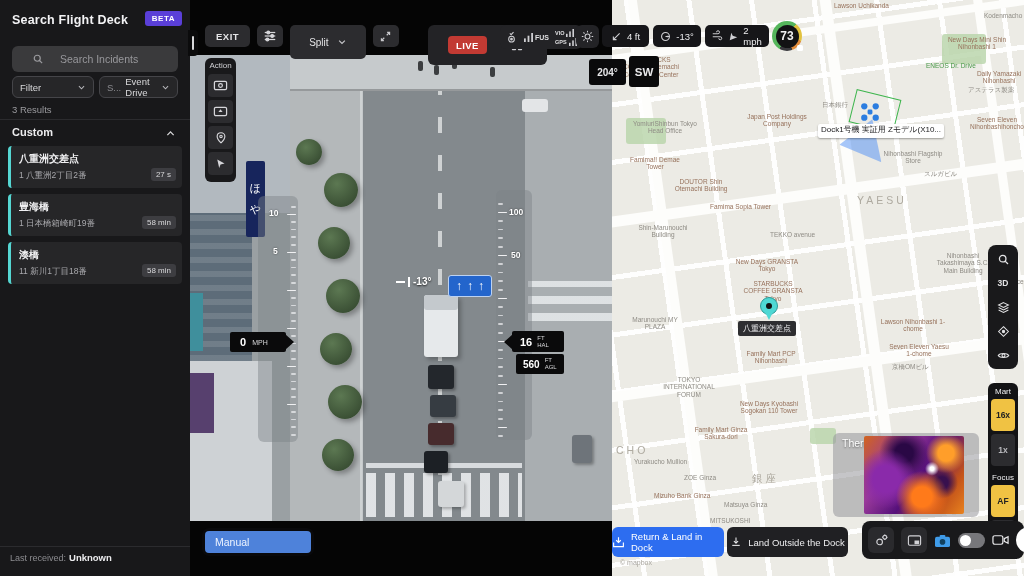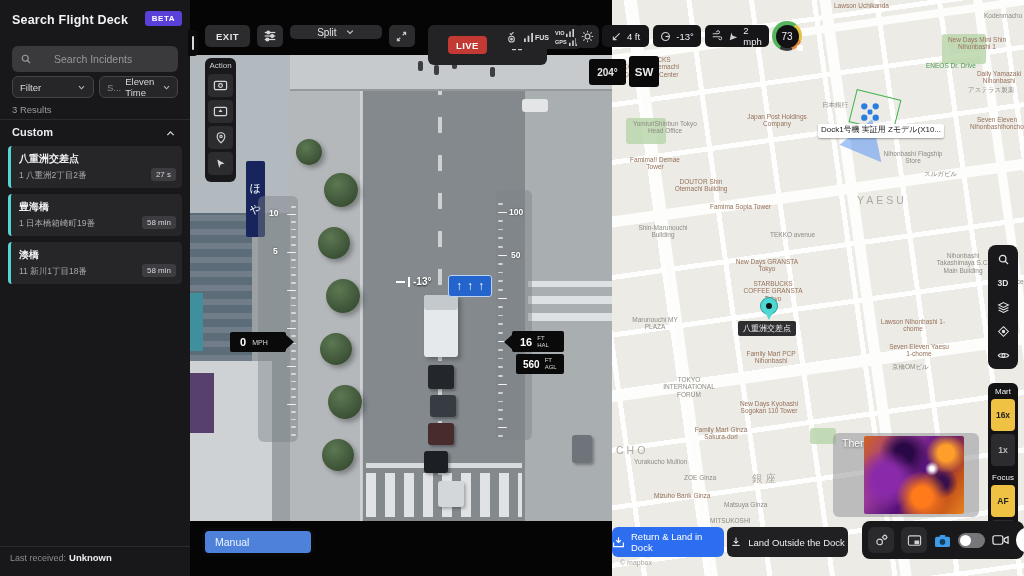--- a/index.html
+++ b/index.html
@@ -4,21 +4,21 @@
 <style>
   *{margin:0;padding:0;box-sizing:border-box}
   html,body{background:#000}
   body{font-family:"Liberation Sans","DejaVu Sans",sans-serif;-webkit-font-smoothing:antialiased}
   #app{position:relative;width:1024px;height:576px;overflow:hidden;background:#000;color:#e8e8ea}
 
   
   #sidebar{position:absolute;left:0;top:0;width:190px;height:576px;background:#18181a;z-index:30}
   #sb-title{position:absolute;left:12px;top:13px;font-size:12.5px;font-weight:bold;color:#f2f2f4;letter-spacing:.2px}
   #beta{position:absolute;right:8px;top:11px;background:#5a3fd8;color:#fff;font-size:8px;font-weight:bold;padding:3px 7px;border-radius:3px;letter-spacing:.5px}
-  #sb-search{position:absolute;left:12px;top:46px;width:166px;height:26px;background:#3a3a3c;border-radius:6px;display:flex;align-items:center;padding:0 8px;gap:22px}
+  #sb-search{position:absolute;left:12px;top:46px;width:166px;height:26px;background:#3a3a3c;border-radius:6px;display:flex;align-items:center;padding:0 20px;gap:16px}
   #sb-search input{flex:1;background:transparent;border:none;outline:none;color:#d8d8da;font-size:10.5px;font-family:inherit;min-width:0}
   #sb-search input::placeholder{color:#98989c}
   .dd{position:absolute;top:76px;height:22px;background:#262628;border:1px solid #454549;border-radius:6px;display:flex;align-items:center;padding:0 7px;gap:4px;font-size:9.5px;color:#d8d8da;cursor:pointer}
   #dd-filter{left:12px;width:82px}
   #dd-sort{left:99px;width:79px}
   .dd .spacer{flex:1}
   .dim{color:#8a8a8e}
   #sb-results{position:absolute;left:12px;top:104px;font-size:9.5px;color:#9a9a9e}
   .sb-div{position:absolute;left:0;width:190px;height:1px;background:#2b2b2e}
   #sb-section{position:absolute;left:12px;top:126px;font-size:11px;font-weight:bold;color:#ececee}
@@ -64,36 +64,36 @@
   #action{position:absolute;left:15px;top:58px;width:31px;height:124px;background:#19191b;border-radius:6px;z-index:6}
   #action .ttl{font-size:8px;color:#d0d0d4;text-align:center;padding-top:3px}
   .abtn{position:absolute;left:3px;width:25px;height:23px;background:#2c2c2f;border-radius:4px;display:flex;align-items:center;justify-content:center;cursor:pointer}
 
   
   .pill{position:absolute;background:#232326;border-radius:6px;display:flex;align-items:center;z-index:20}
   .tbtn{background:#2c2c2f;border-radius:5px;display:flex;align-items:center;justify-content:center;color:#e4e4e6;cursor:pointer}
   #tb-left{position:absolute;left:205px;top:25px;display:flex;gap:7px;z-index:20}
   #btn-exit{height:22px;padding:0 11px;font-size:9.5px;font-weight:bold;letter-spacing:.5px}
   #btn-sliders,#btn-expand{width:26px;height:22px}
-  #btn-split{height:14px;padding:0 27px;gap:8px;font-size:10px}
+  #btn-split{height:34px;padding:0 19px;gap:8px;font-size:10px}
   #live-pill{left:428px;top:25px;height:32px;padding:20px;gap:20px}
   #live{background:#c23a33;color:#fff;font-size:9.5px;font-weight:bold;border-radius:4px;height:18px;display:flex;align-items:center;padding:0 8px;letter-spacing:.4px;cursor:pointer}
   #grid-btn{width:20px;height:18px;display:flex;align-items:center;justify-content:center;cursor:pointer}
   #sensor-pill{left:500px;top:25px;height:24px;padding:0 5px;gap:6px}
   .sens{display:flex;align-items:center;gap:2px;font-size:7px;font-weight:bold;color:#e0e0e2}
   .sens-stack{display:flex;flex-direction:column;gap:1px}
   .sens-stack .sens{font-size:5.5px}
   #sun-btn{left:576px;top:25px;width:23px;height:23px;justify-content:center}
   .tele{position:absolute;top:25px;height:22px;background:#161619;border-radius:5px;display:flex;align-items:center;justify-content:center;gap:5px;font-size:9.5px;color:#ececee;z-index:20;padding:0 8px}
   #tele-alt{left:602px;width:47px}
   #tele-gim{left:653px;width:48px}
   #tele-wind{left:705px;width:64px}
   #batt{position:absolute;left:772px;top:21px;width:30px;height:30px;border-radius:50%;background:conic-gradient(from 210deg,#55b65c 0 52%,#e2c23e 52% 72%,#e08a3a 72% 86%,#3a3a3e 86% 100%);z-index:20;display:flex;align-items:center;justify-content:center}
   #batt:before{content:"";position:absolute;width:23px;height:23px;border-radius:50%;background:#121214}
-  #batt span{position:relative;font-size:10px;font-weight:normal;color:#f0f0f2}
+  #batt span{position:relative;font-size:12px;font-weight:bold;color:#f0f0f2}
   #batt-dot{position:absolute;right:-1px;bottom:0;width:6px;height:6px;background:#fff;border-radius:1.5px}
 
   
   #compass{position:absolute;left:405px;top:58px;width:182px;height:30px;background:rgba(6,6,7,.9);border-radius:3px;z-index:19}
   #compass .clabel{position:absolute;left:0;right:0;top:14px;text-align:center;font-size:9.5px;color:#e8e8ea}
   #hdg-box{position:absolute;left:589px;top:59px;width:37px;height:26px;background:#0a0a0b;border-radius:3px;display:flex;align-items:center;justify-content:center;font-size:10px;font-weight:bold;z-index:19}
   #card-box{position:absolute;left:629px;top:56px;width:30px;height:31px;background:#0a0a0b;border-radius:3px;display:flex;align-items:center;justify-content:center;font-size:11.5px;font-weight:bold;z-index:19}
 
   
   #map{position:absolute;left:612px;top:0;width:412px;height:576px;background:#eae8e2;overflow:hidden}
@@ -170,21 +170,21 @@
       <span>Filter</span>
       <span class="spacer"></span>
       <span>
           <svg width="9" height="9" viewBox="0 0 14 14" fill="none" stroke="#b8b8bc" stroke-width="1.6">
             <polyline points="3,5 7,9 11,5"></polyline>
           </svg>
         </span>
     </div>
     <div class="dd" id="dd-sort">
       <span class="dim">S...</span>
-      <span>Eleven Time</span>
+      <span>Event Drive</span>
       <span class="spacer"></span>
       <span>
           <svg width="9" height="9" viewBox="0 0 14 14" fill="none" stroke="#b8b8bc" stroke-width="1.6">
             <polyline points="3,5 7,9 11,5"></polyline>
           </svg>
         </span>
     </div>
 
     <div id="sb-results">3 Results</div>
     <div class="sb-div" style="top:119px"></div>

